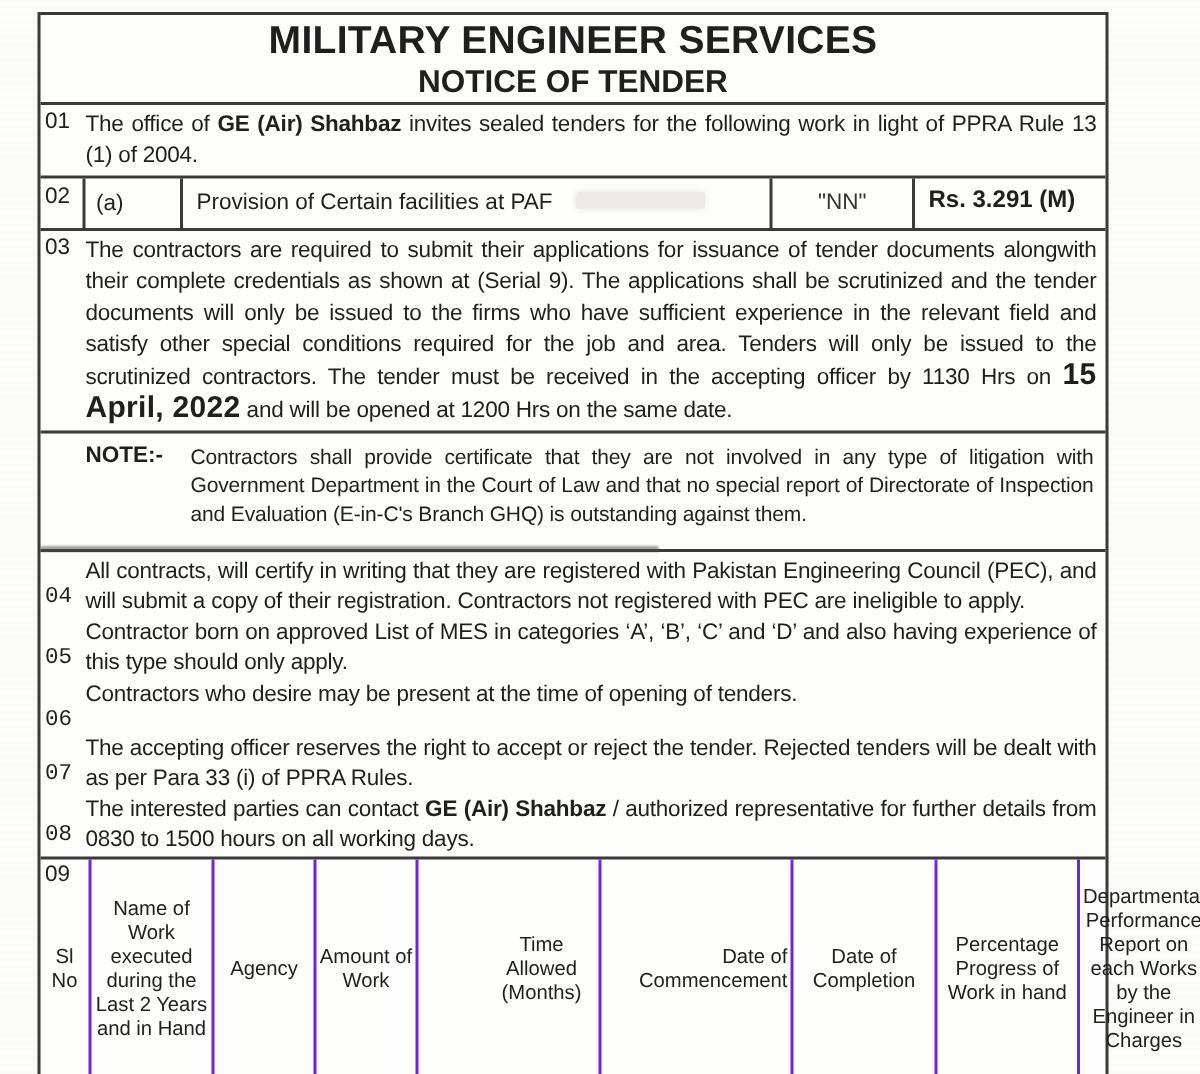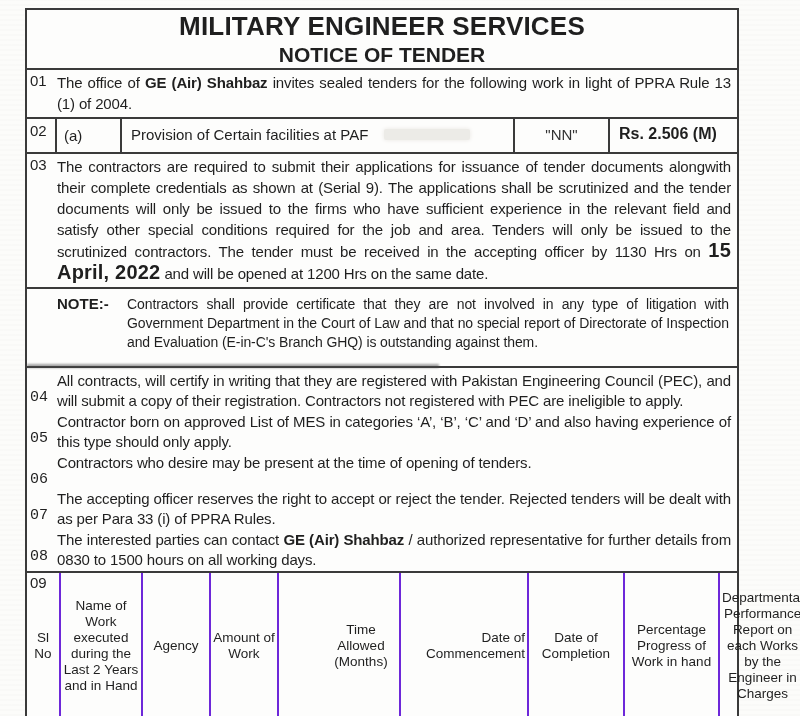--- a/index.html
+++ b/index.html
@@ -83,21 +83,21 @@
     <div class="row-flex bordered-bottom">
       <div class="num">01</div>
       <p class="body"><span>The office of </span><b>GE (Air) Shahbaz</b><span> invites sealed tenders for the following work in light of PPRA Rule 13 (1) of 2004.</span></p>
     </div>
 
     <div class="row02">
       <div class="num2">02</div>
       <div class="cell-label">(a)</div>
       <div class="cell-desc"><span>Provision of Certain facilities at PAF</span><span class="smudge"></span></div>
       <div class="cell-code">"NN"</div>
-      <div class="cell-amount">Rs. 2.506 (M)</div>
+      <div class="cell-amount">Rs. 3.291 (M)</div>
     </div>
 
     <div class="row-flex bordered-bottom">
       <div class="num">03</div>
       <p class="body"><span>The contractors are required to submit their applications for issuance of tender documents alongwith their complete credentials as shown at (Serial 9). The applications shall be scrutinized and the tender documents will only be issued to the firms who have sufficient experience in the relevant field and satisfy other special conditions required for the job and area. Tenders will only be issued to the scrutinized contractors. The tender must be received in the accepting officer by 1130 Hrs on </span><b class="big-date">15 April, 2022</b><span> and will be opened at 1200 Hrs on the same date.</span></p>
     </div>
 
     <div class="note">
       <div class="note-label">NOTE:-</div>
       <p class="note-text">Contractors shall provide certificate that they are not involved in any type of litigation with Government Department in the Court of Law and that no special report of Directorate of Inspection and Evaluation (E-in-C's Branch GHQ) is outstanding against them.</p>

